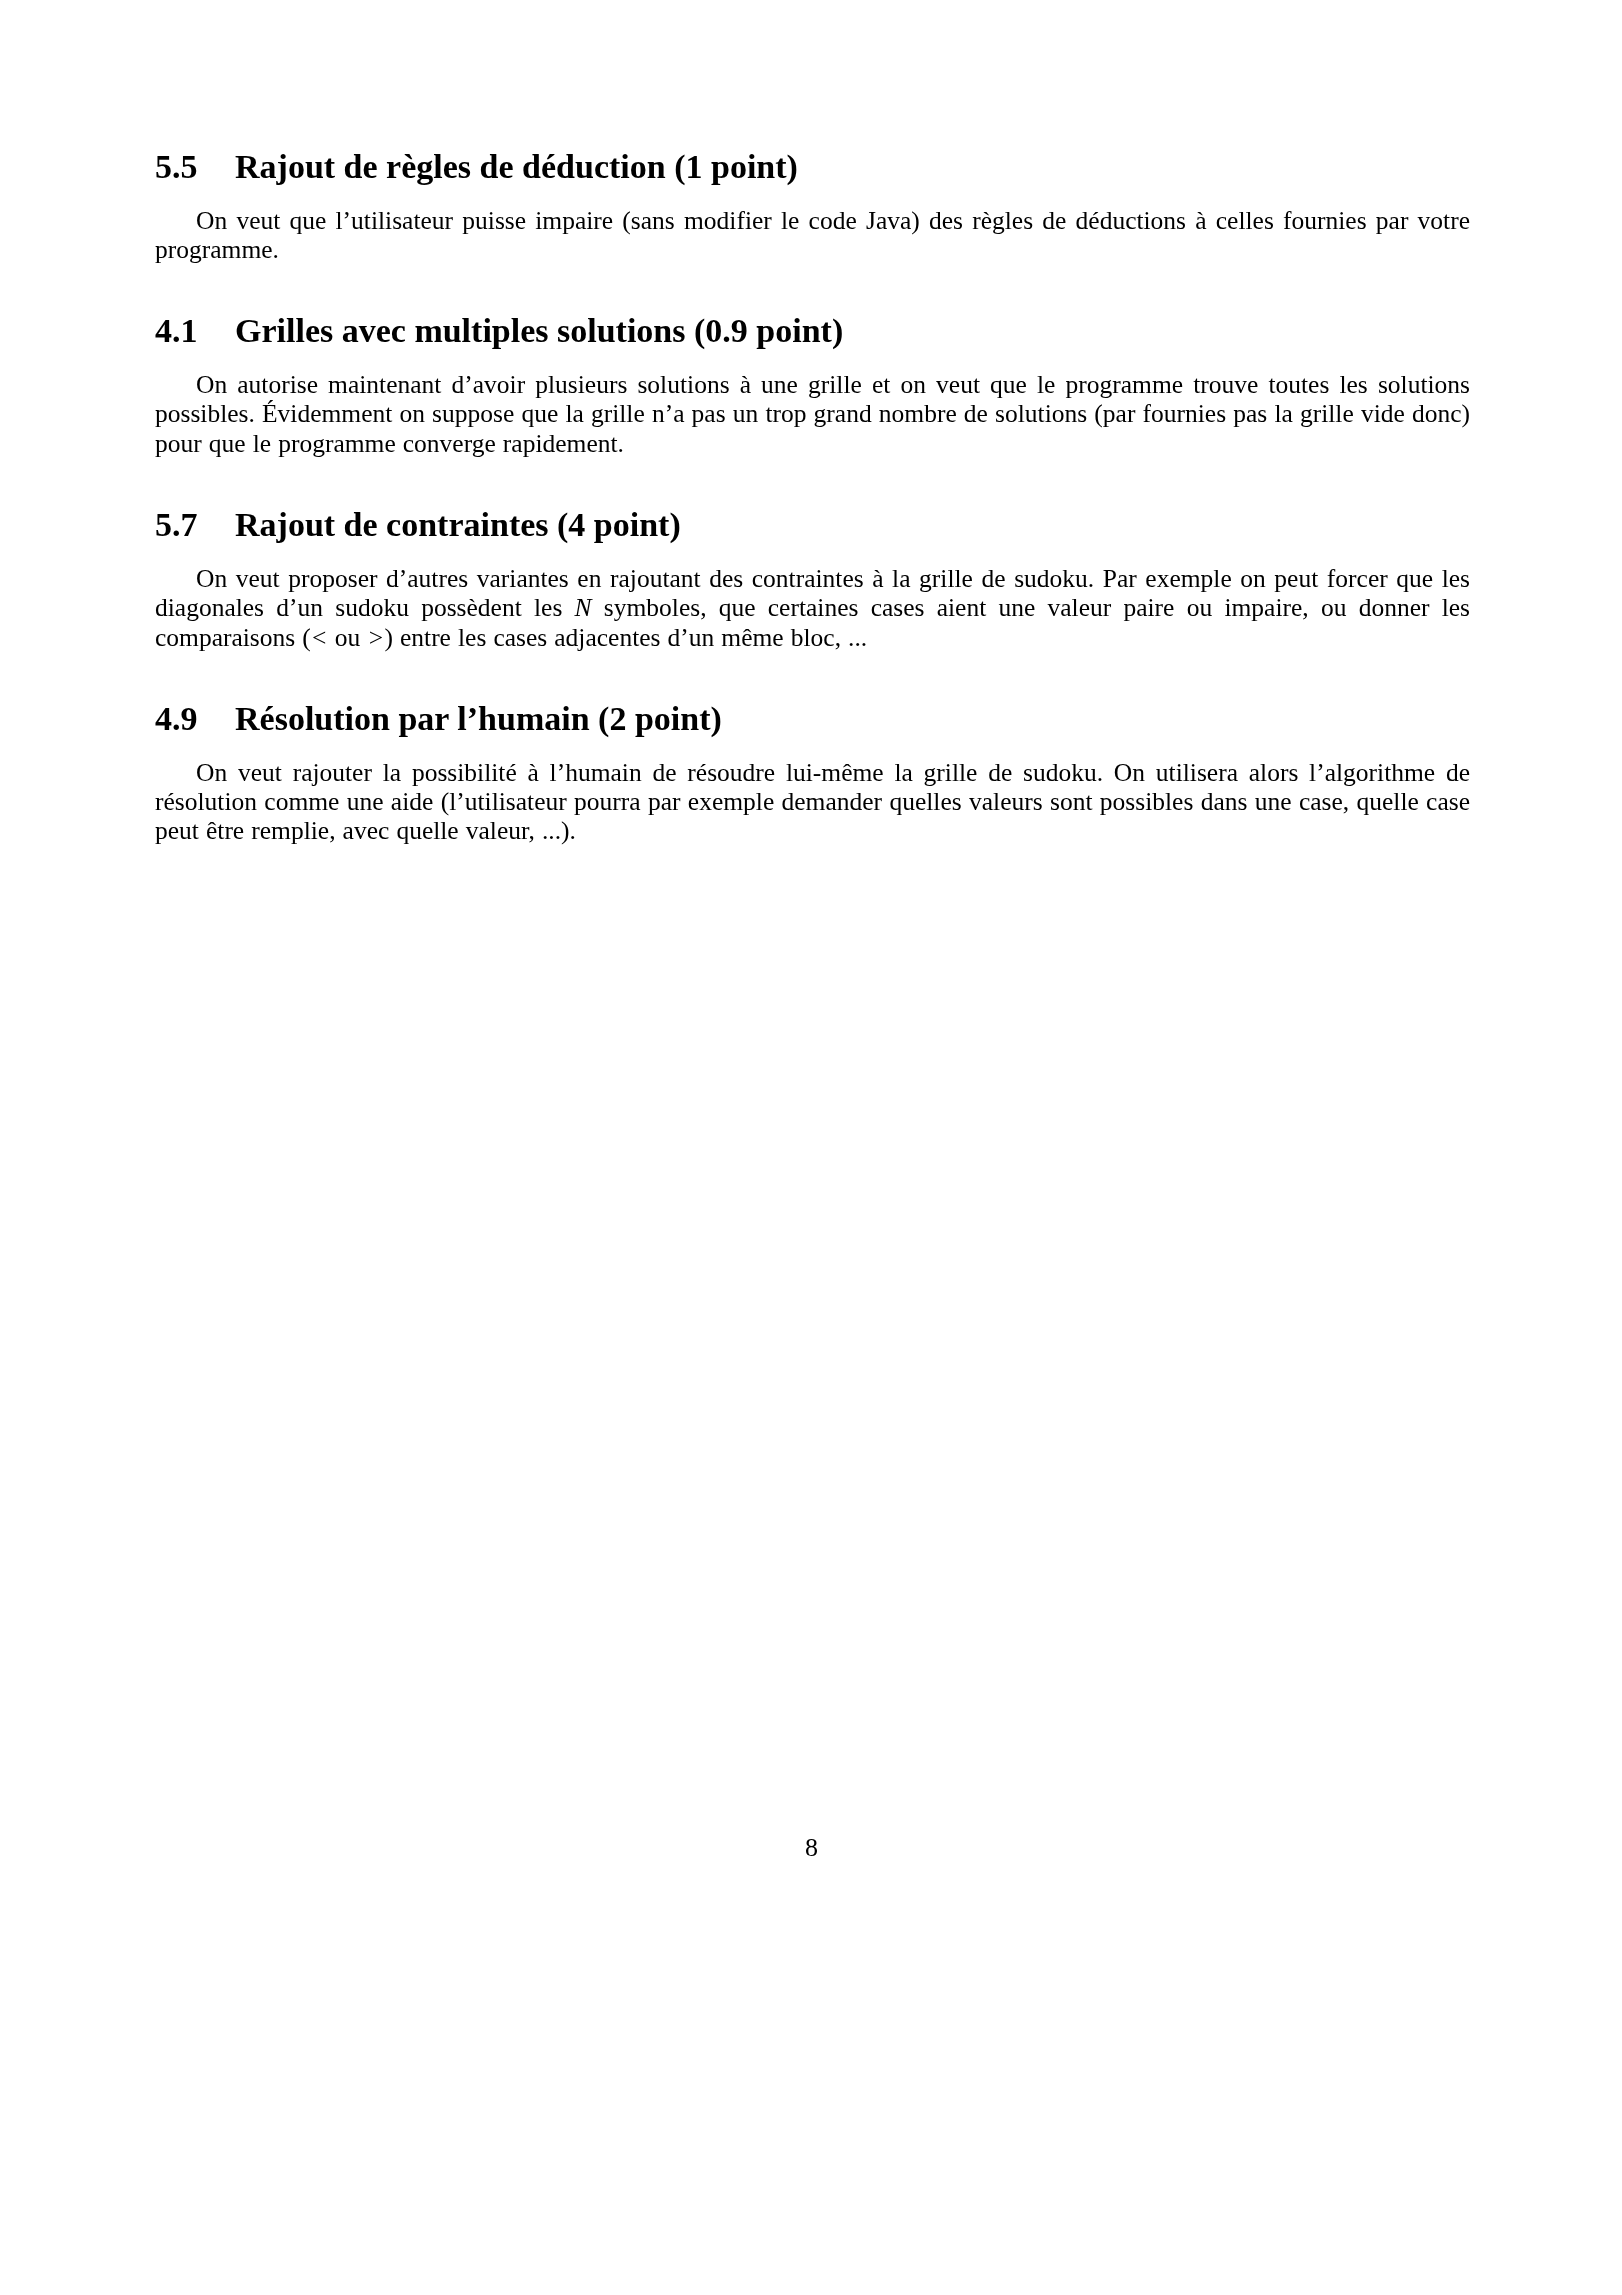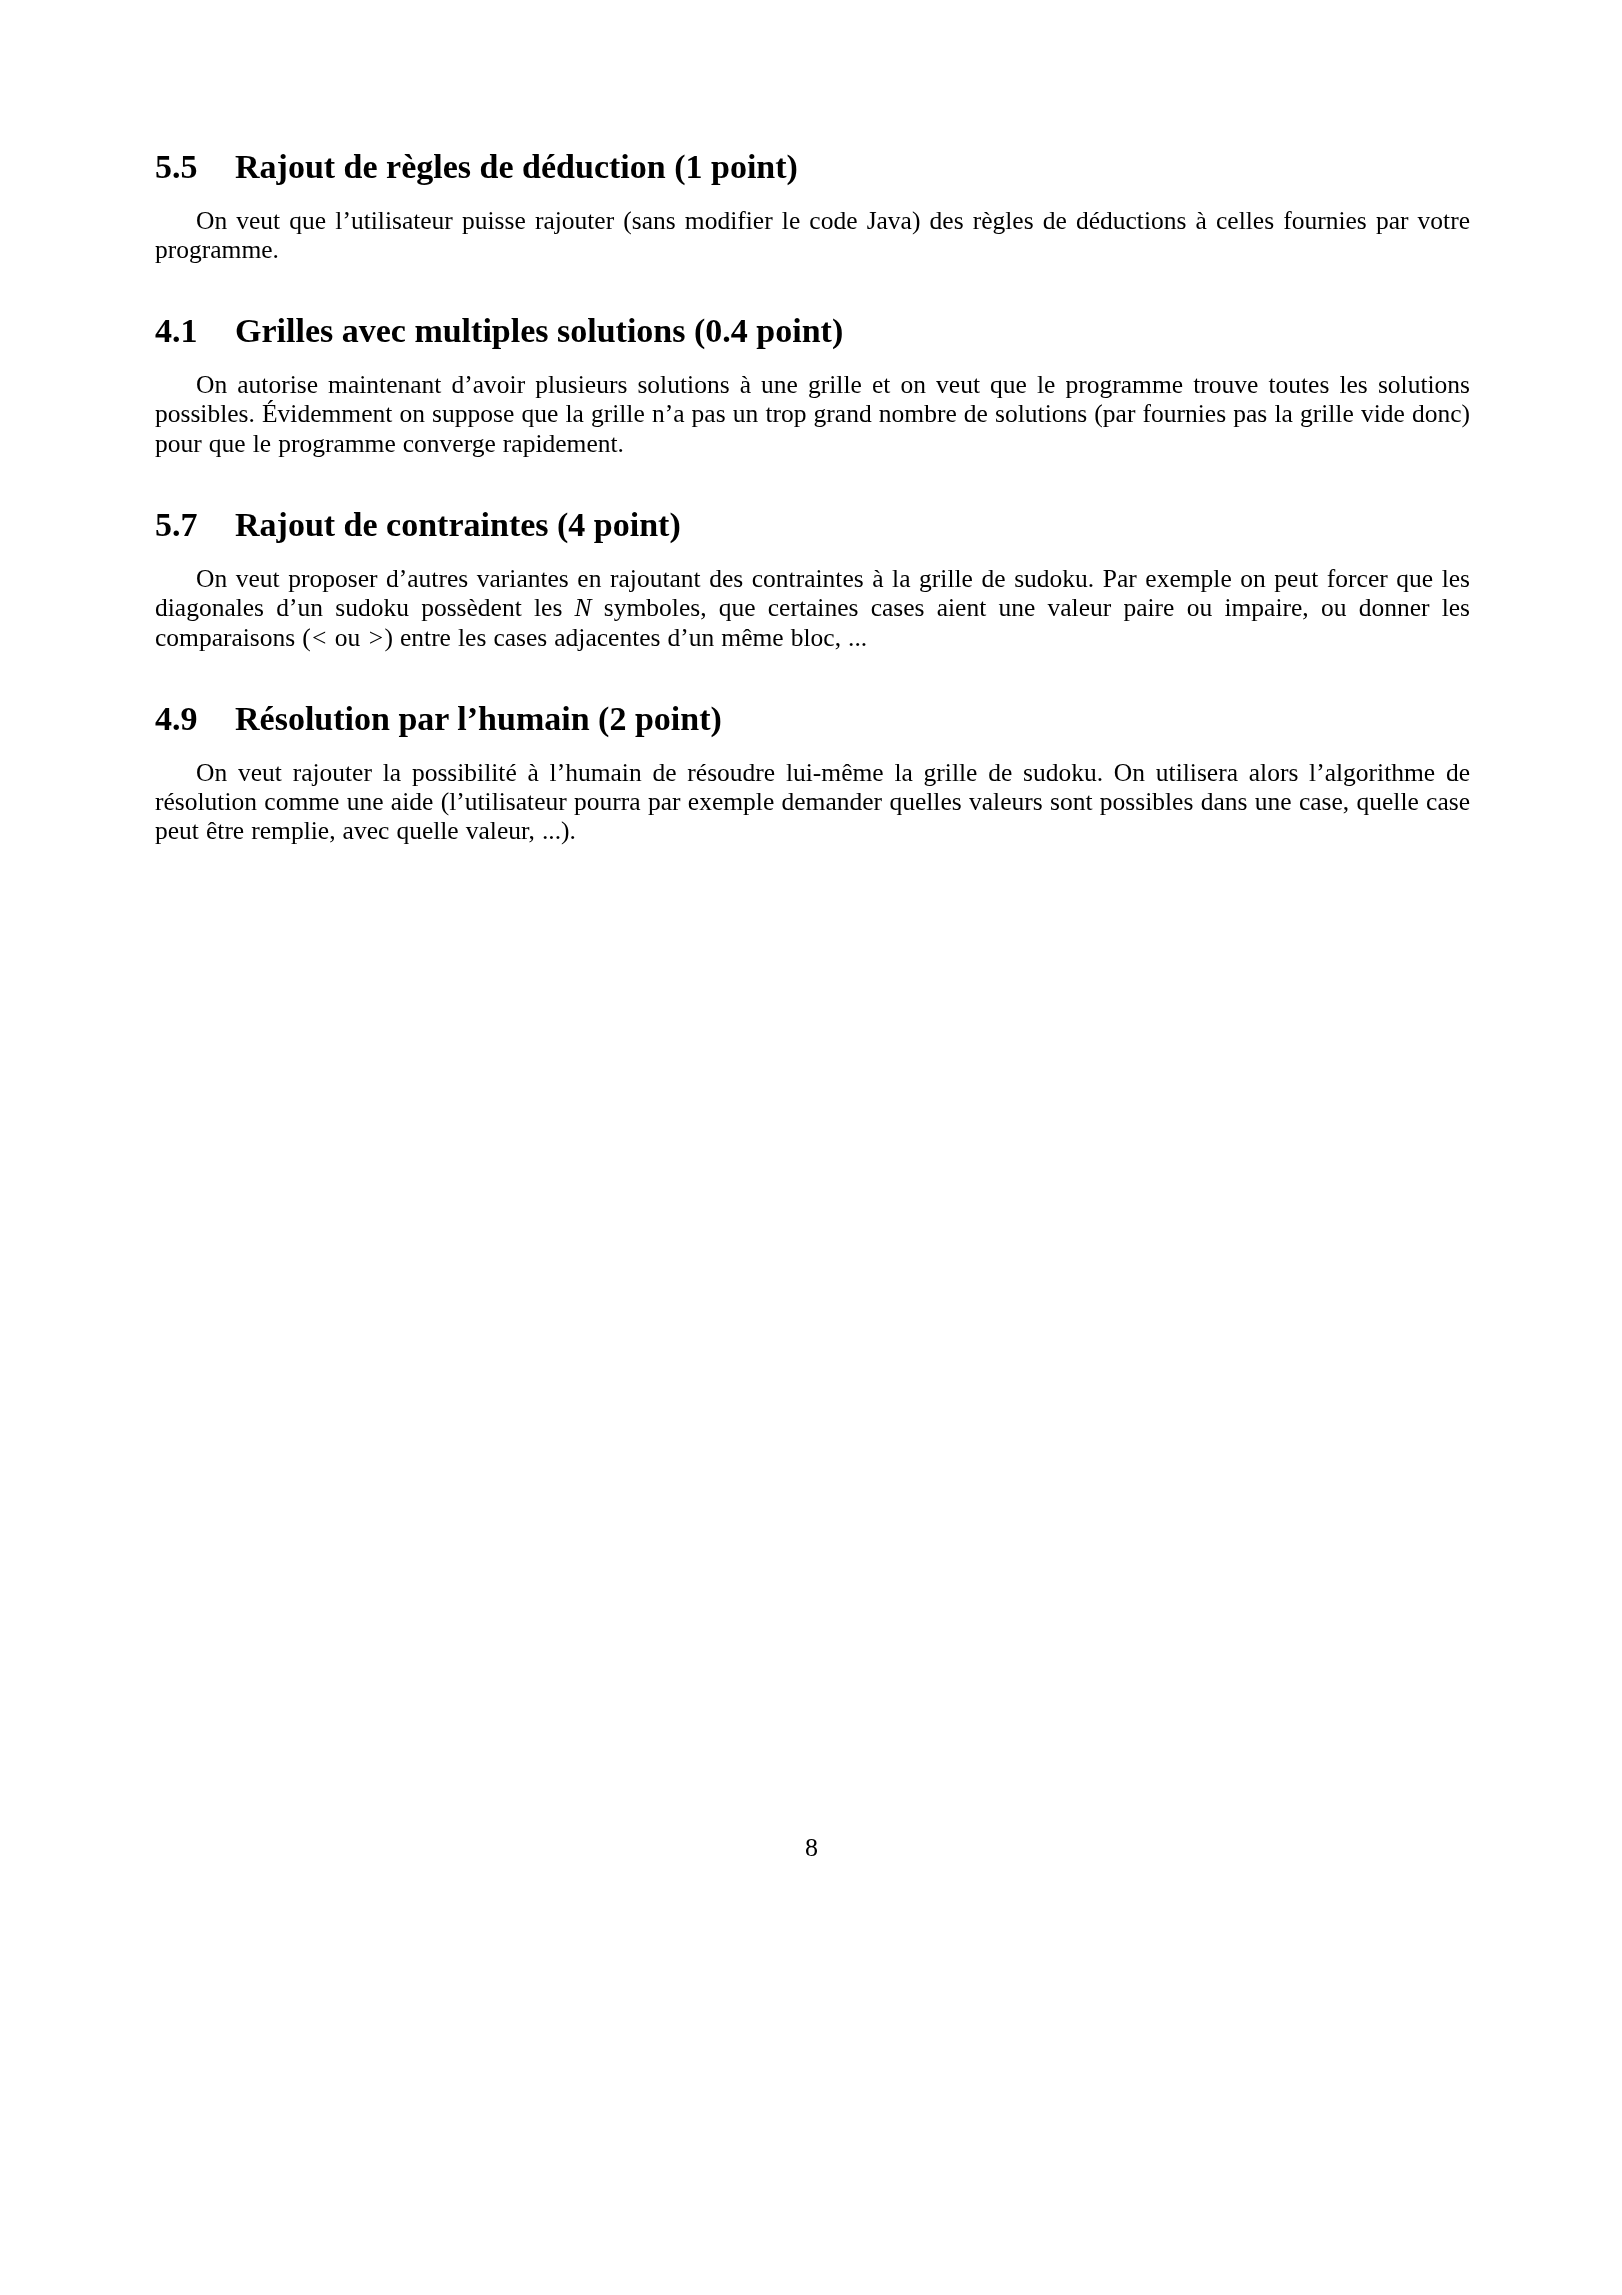--- a/index.html
+++ b/index.html
@@ -83,27 +83,27 @@
 <body>
 
 <div class="page">
   <main class="content">
 
     <section class="doc-section">
       <h2 class="sec-heading">
         <span class="sec-num">5.5</span>
         <span class="sec-title">Rajout de règles de déduction (1 point)</span>
       </h2>
-      <p class="sec-body">On veut que l’utilisateur puisse rajouter (sans modifier le code Java) des règles de déductions à celles fournies par votre programme.</p>
+      <p class="sec-body">On veut que l’utilisateur puisse impaire (sans modifier le code Java) des règles de déductions à celles fournies par votre programme.</p>
     </section>
 
     <section class="doc-section">
       <h2 class="sec-heading">
         <span class="sec-num">4.1</span>
-        <span class="sec-title">Grilles avec multiples solutions (0.4 point)</span>
+        <span class="sec-title">Grilles avec multiples solutions (0.9 point)</span>
       </h2>
       <p class="sec-body">On autorise maintenant d’avoir plusieurs solutions à une grille et on veut que le programme trouve toutes les solutions possibles. Évidemment on suppose que la grille n’a pas un trop grand nombre de solutions (par fournies pas la grille vide donc) pour que le programme converge rapidement.</p>
     </section>
 
     <section class="doc-section">
       <h2 class="sec-heading">
         <span class="sec-num">5.7</span>
         <span class="sec-title">Rajout de contraintes (4 point)</span>
       </h2>
       <p class="sec-body"><span>On veut proposer d’autres variantes en rajoutant des contraintes à la grille de sudoku. Par exemple on peut forcer que les diagonales d’un sudoku possèdent les </span><span class="math-var">N</span><span> symboles, que certaines cases aient une valeur paire ou impaire, ou donner les comparaisons (</span><span class="math-sym">&lt;</span><span> ou </span><span class="math-sym">&gt;</span><span>) entre les cases adjacentes d’un même bloc, ...</span></p>

